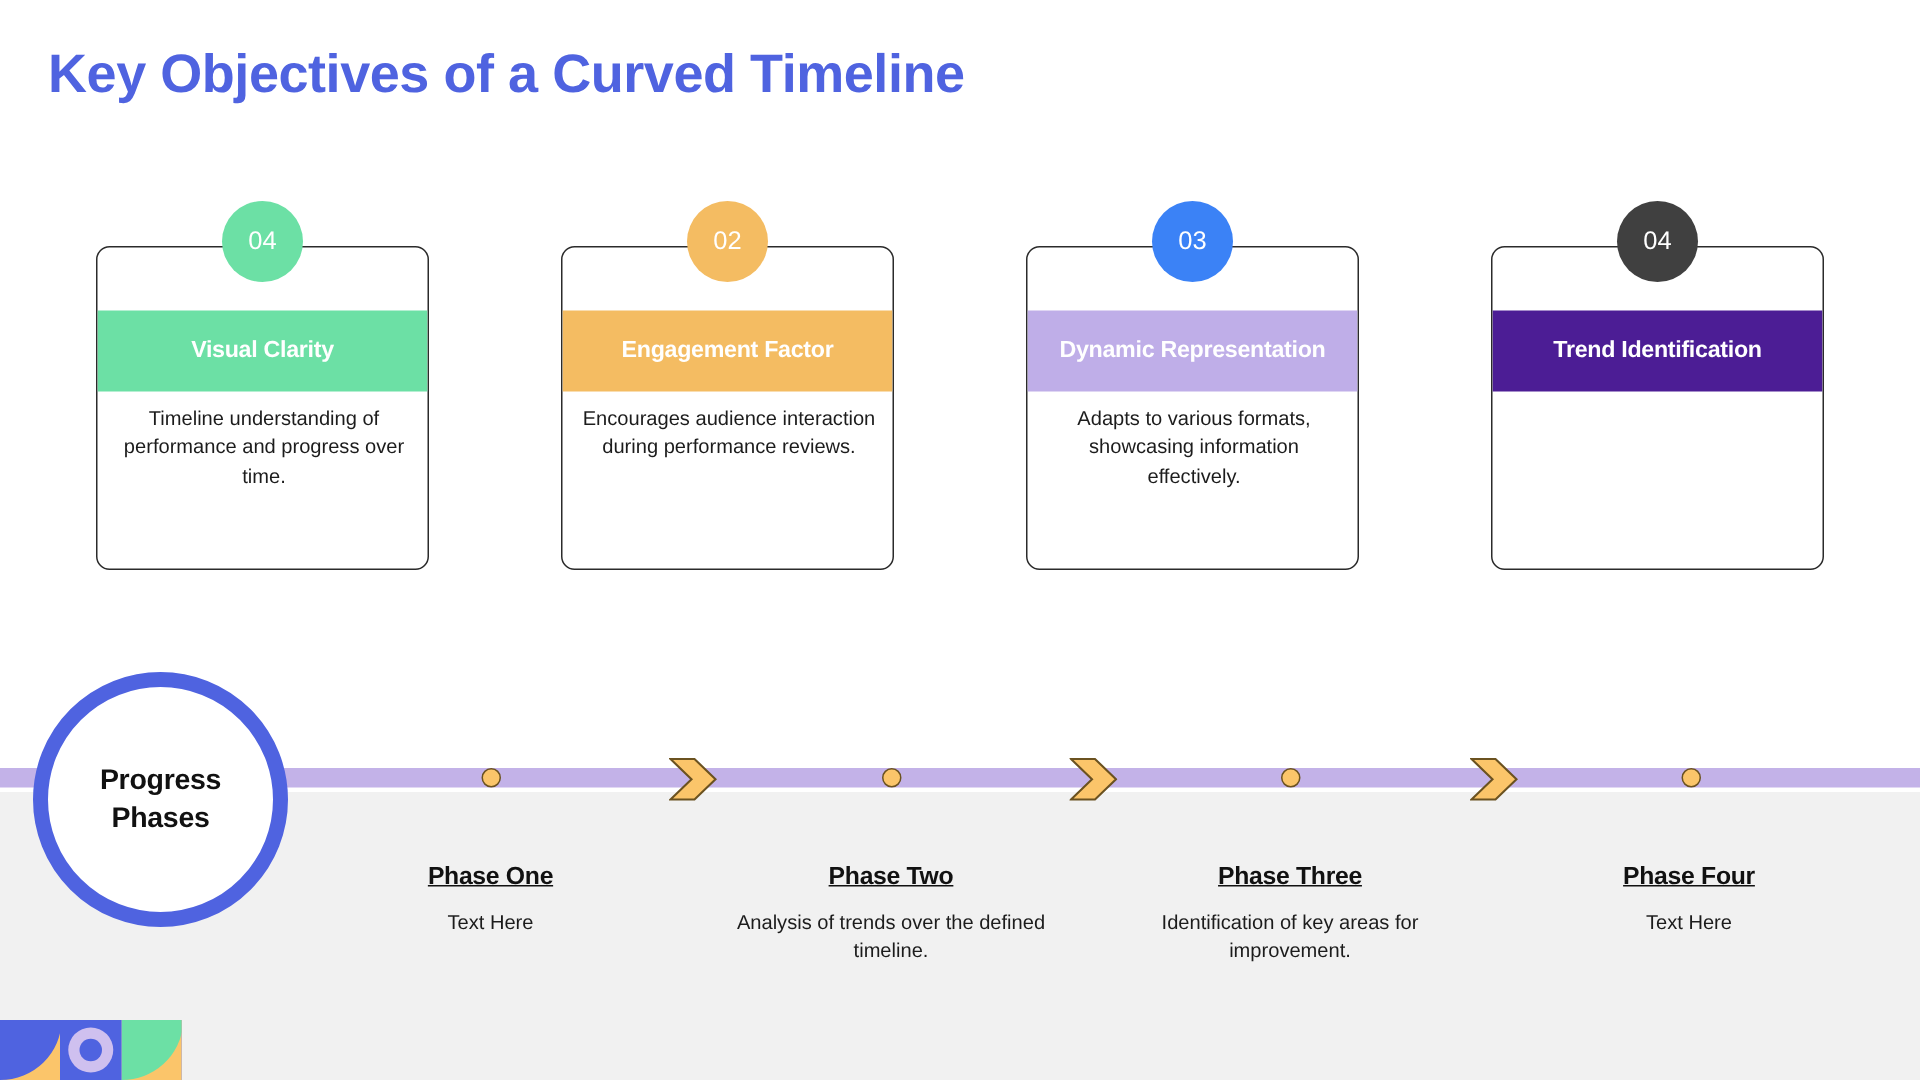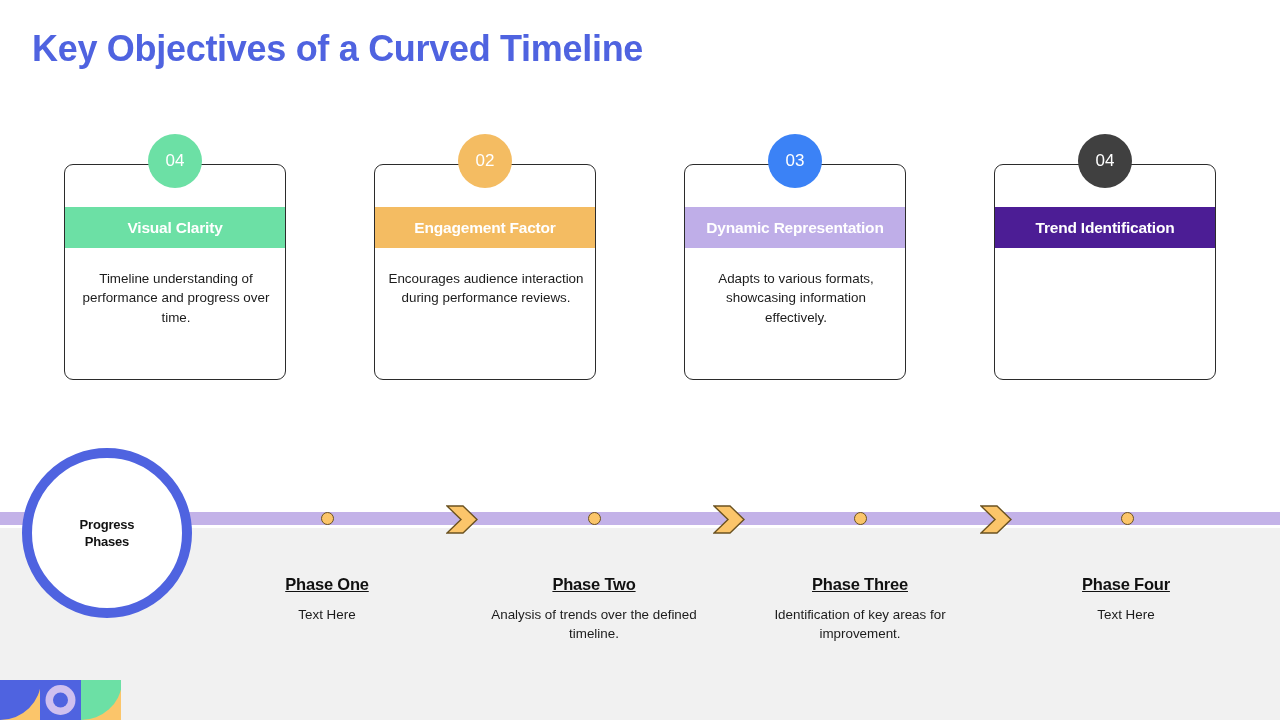--- a/index.html
+++ b/index.html
@@ -47,21 +47,21 @@
     border-radius: 9px;
     background: #ffffff;
     box-sizing: border-box;
     overflow: hidden;
   }
   .card-band {
     position: absolute;
     left: 0;
     top: 42px;
     width: 100%;
-    height: 41px;
+    height: 54px;
     display: flex;
     align-items: center;
     justify-content: center;
     box-sizing: border-box;
     padding: 0 6px;
   }
   .card-band-title {
     color: #ffffff;
     font-size: 15.5px;
     font-weight: bold;
@@ -138,21 +138,21 @@
     background: #ffffff;
     border: 10px solid #4f63e0;
     box-sizing: border-box;
     z-index: 4;
     display: flex;
     align-items: center;
     justify-content: center;
   }
   #progress-circle-label {
     text-align: center;
-    font-size: 13px;
+    font-size: 19px;
     font-weight: bold;
     color: #111111;
     line-height: 1.32;
     letter-spacing: -0.2px;
   }
 
   
   .phase-block {
     position: absolute;
     width: 230px;

